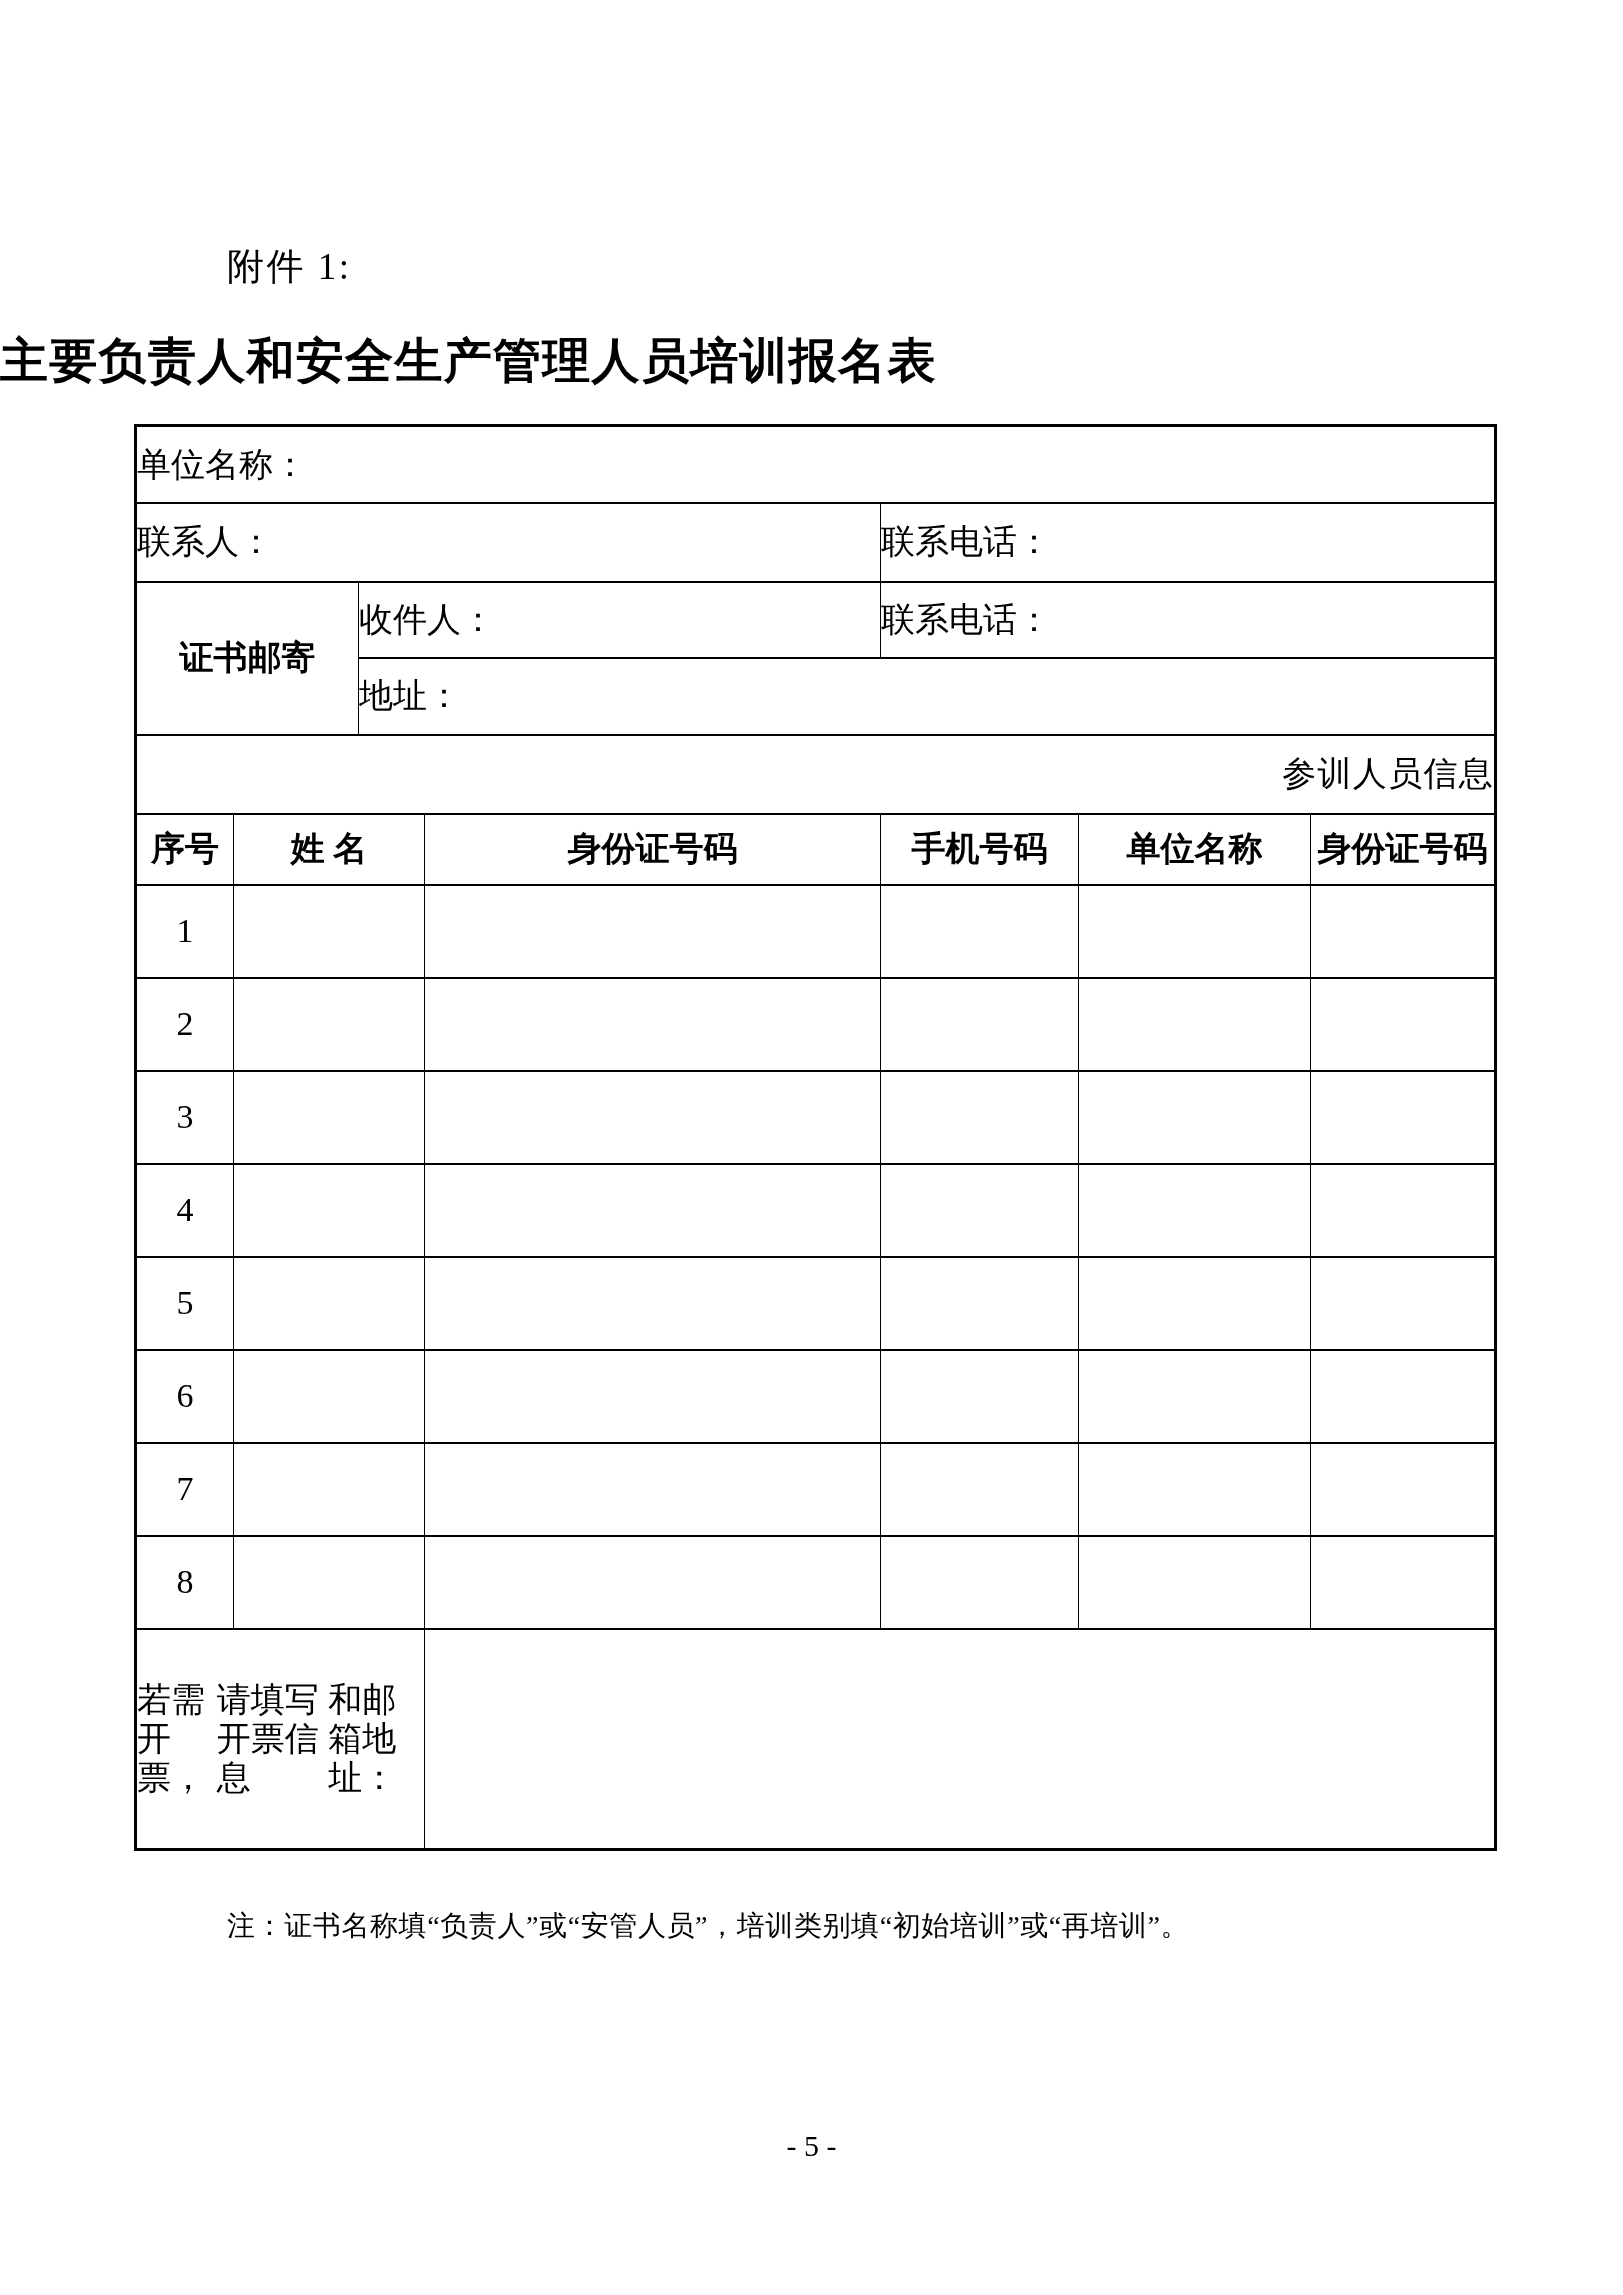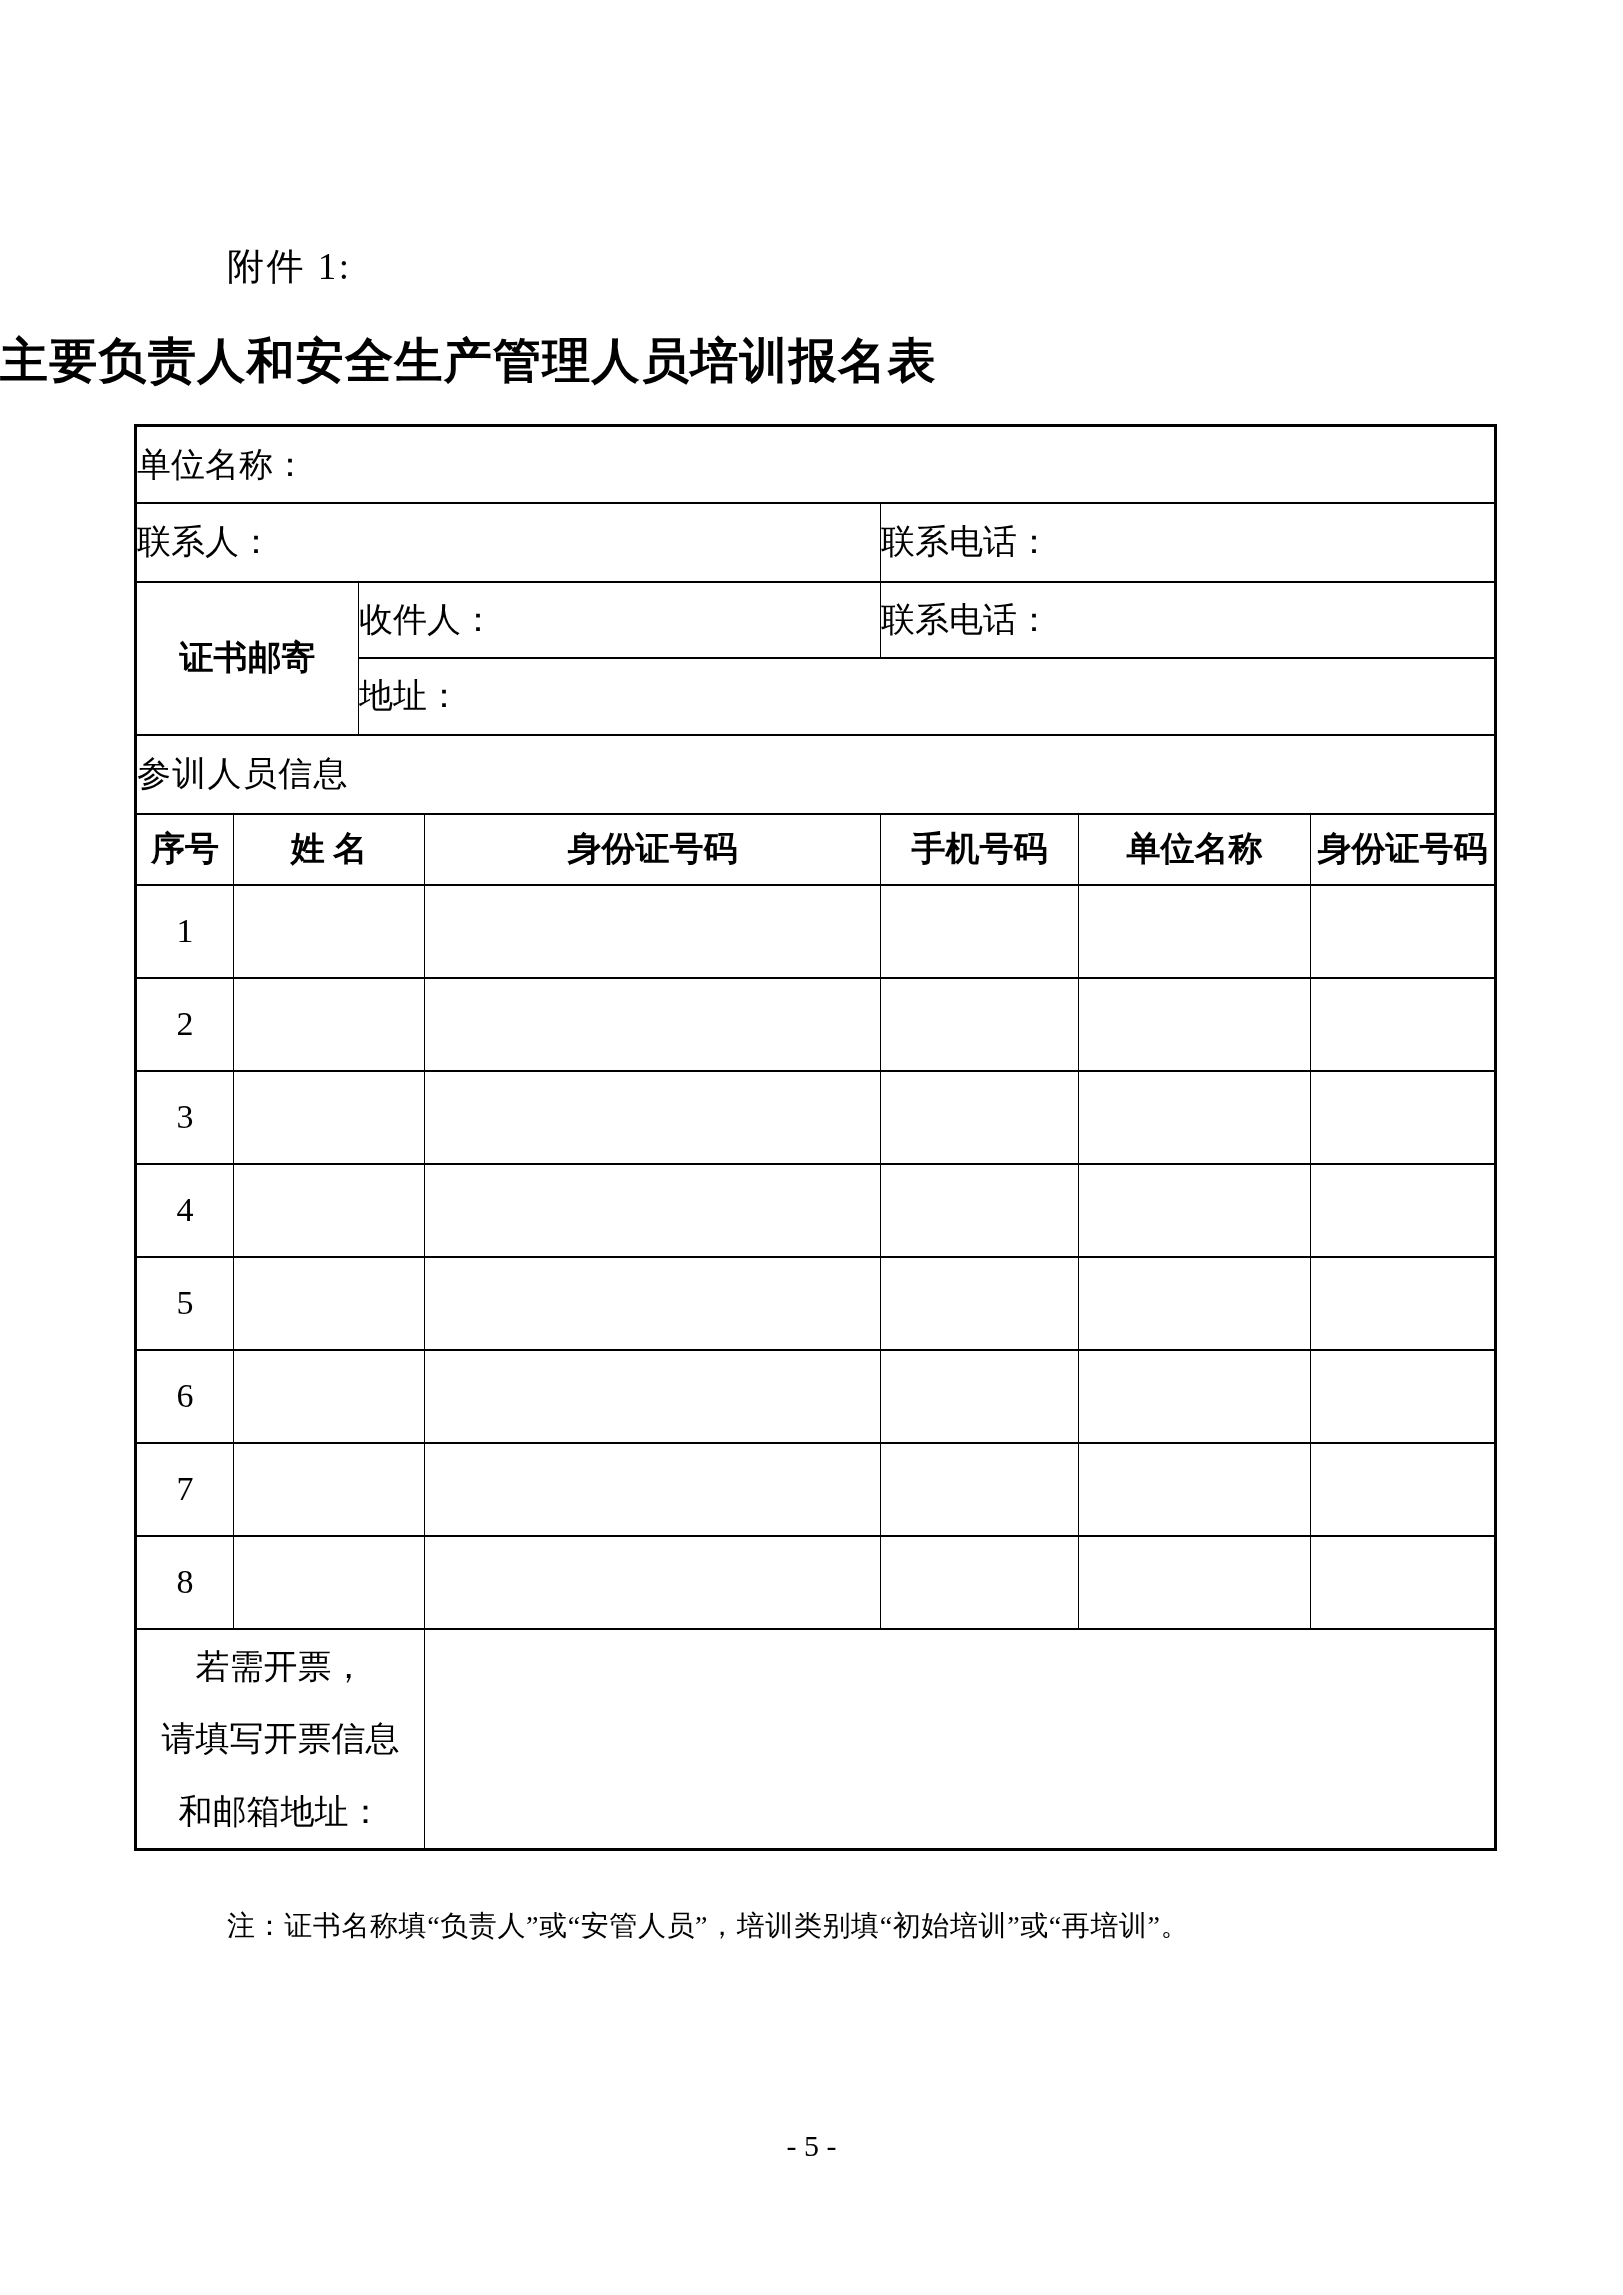--- a/index.html
+++ b/index.html
@@ -59,33 +59,32 @@
     padding-left: 46px;
   }
   td.center-cell {
     text-align: center;
   }
   td.header-cell {
     font-weight: bold;
     text-align: center;
   }
   td.section-cell {
-    text-align: left;
+    text-align: right;
     font-weight: normal;
     letter-spacing: 1.3px;
     margin-top: 12px;
   }
   td.rownum-cell {
     text-align: center;
     font-size: 32px;
     font-weight: normal;
   }
   .invoice-lines {
     display: flex;
-    flex-direction: column;
     justify-content: space-between;
     align-items: center;
     height: 184px;
     font-weight: normal;
     font-size: 34px;
   }
   .doc-note {
     position: absolute;
     left: 227px;
     top: 1907px;

